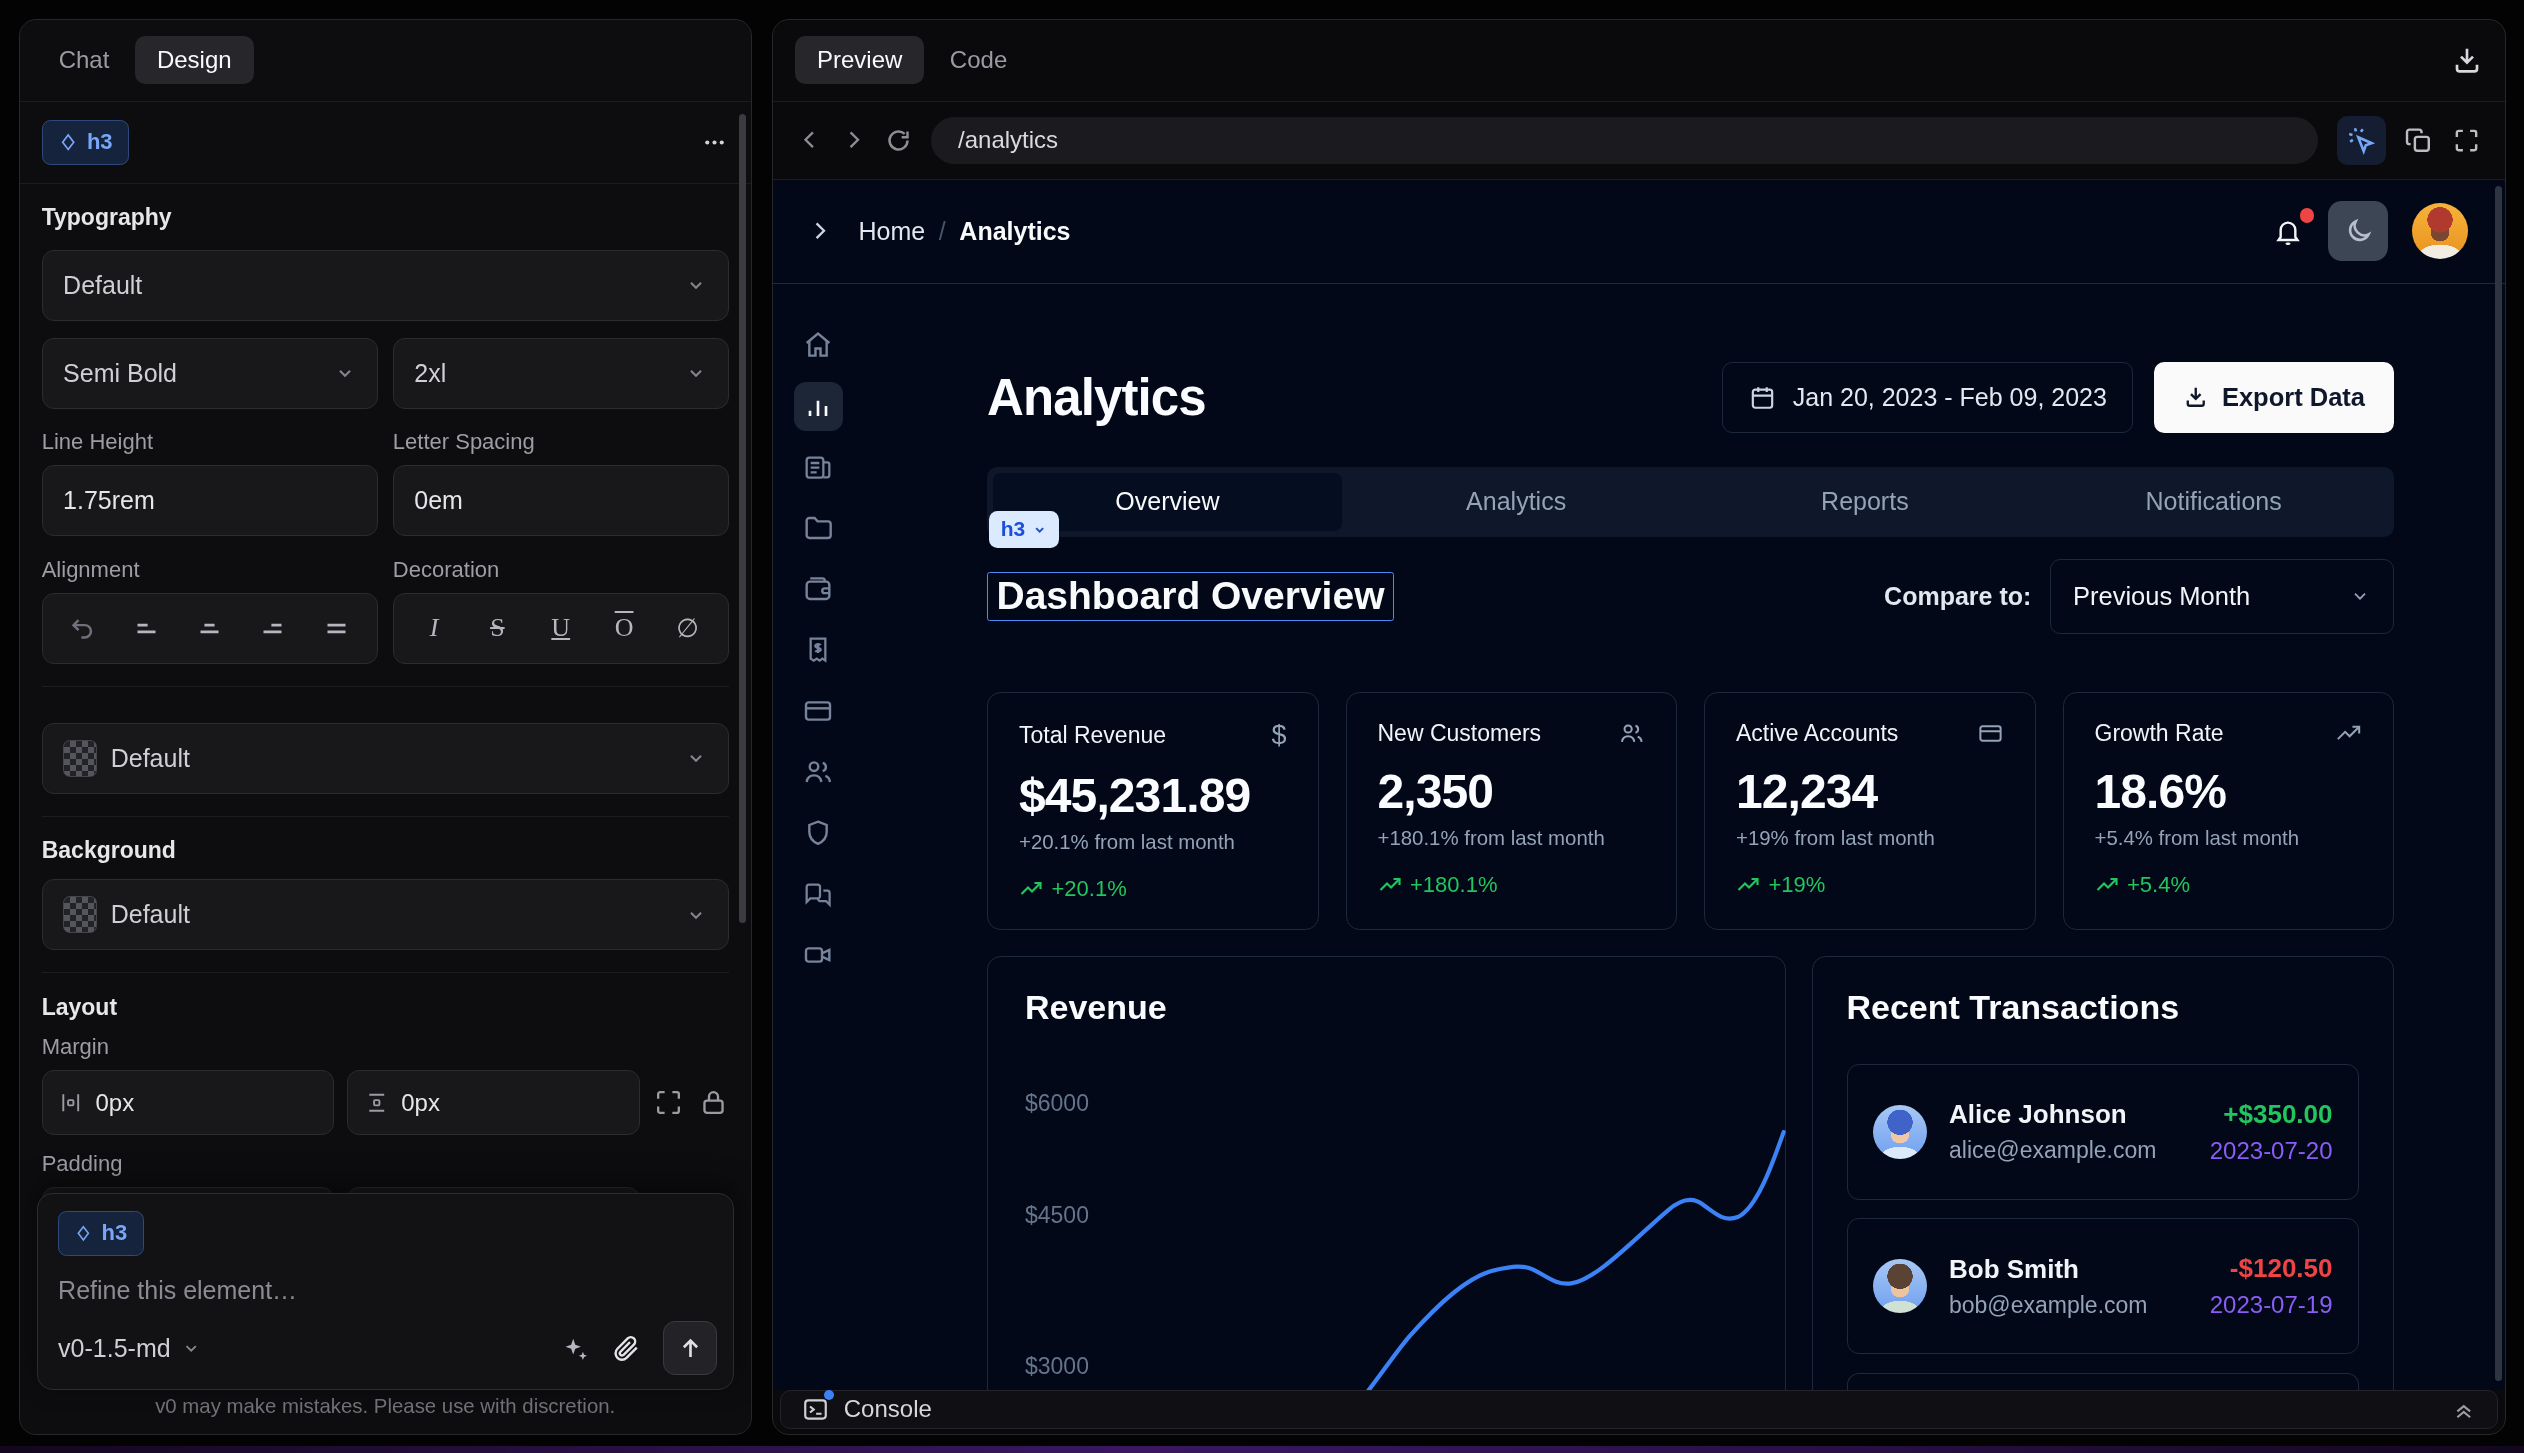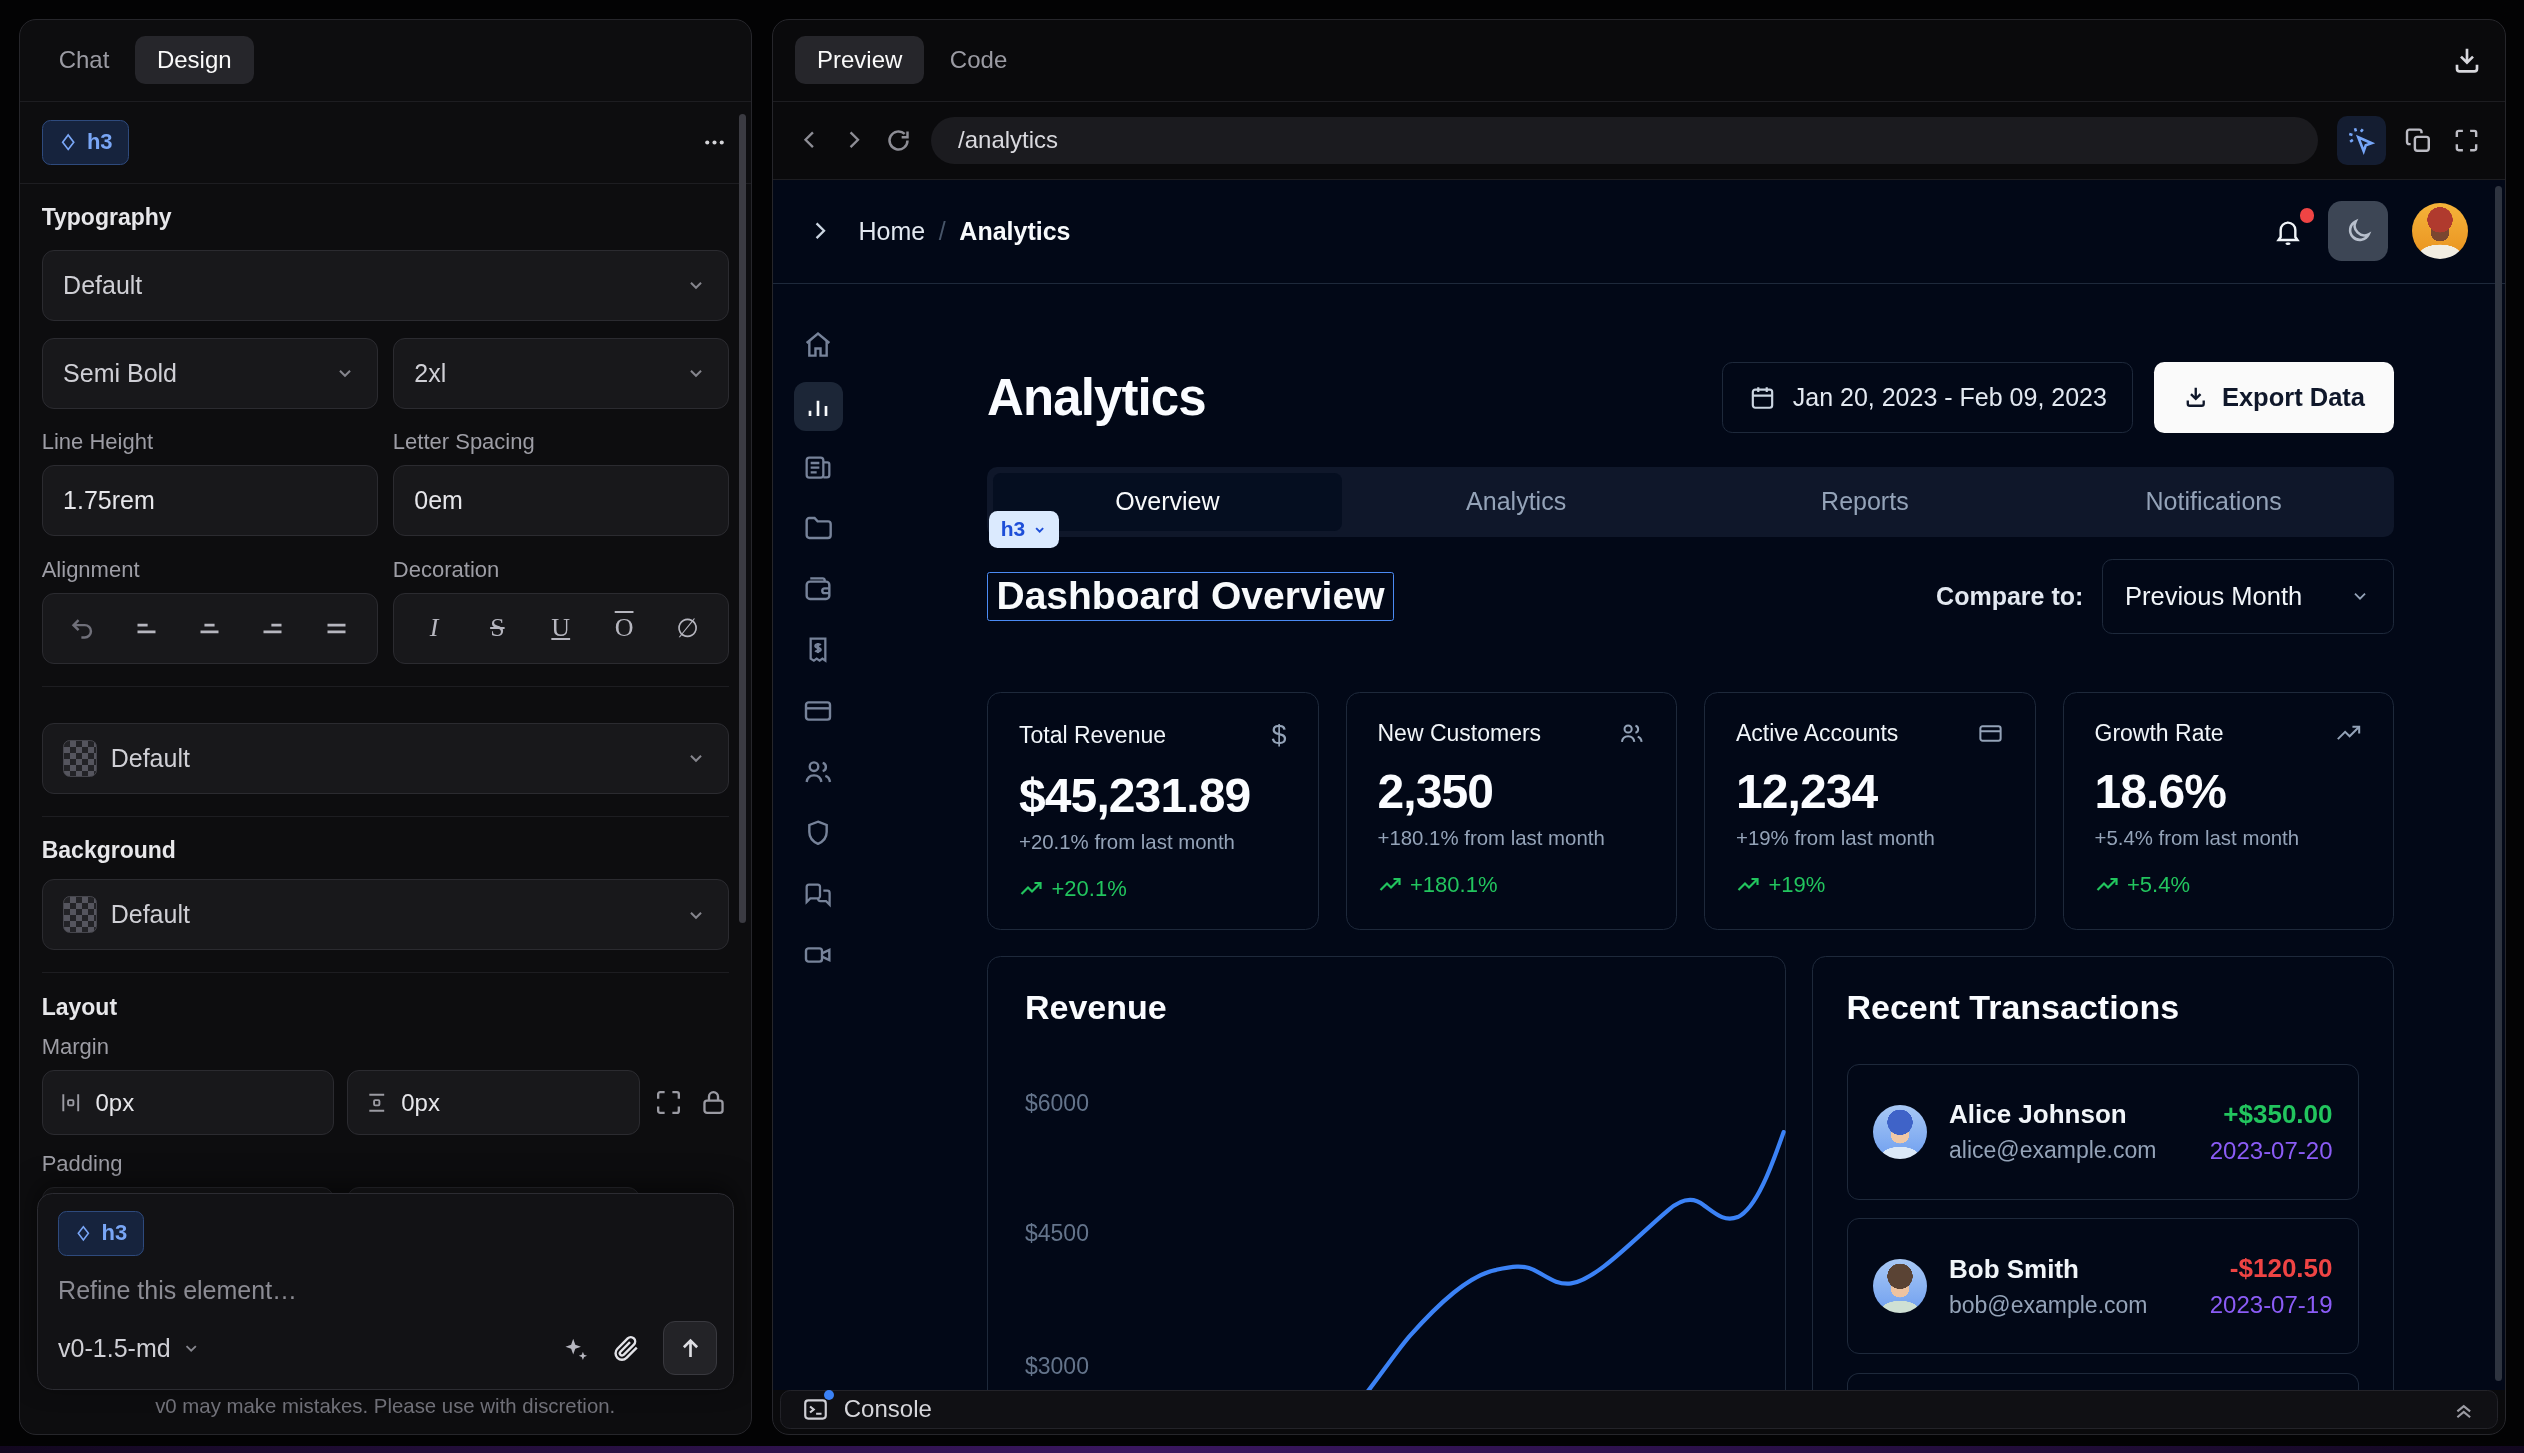--- a/index.html
+++ b/index.html
@@ -73,21 +73,21 @@
   .export-btn { height:71px; background:#fafafa; border-radius:10.2px; display:flex; align-items:center; gap:13.6px; padding:0 29px; color:#0f172a; font-size:25.5px; font-weight:600; margin-left:20.4px; cursor:pointer; }
   .tabs-wrap { position:relative; margin-top:34px; }
   .pv-tabs { height:70px; background:#0f172a; border-radius:10.2px; padding:6px; display:grid; grid-template-columns:repeat(4,1fr); }
   .pv-tab { display:flex; align-items:center; justify-content:center; font-size:25px; color:#94a3b8; border-radius:7.7px; cursor:pointer; }
   .pv-tab.active { background:#050e20; color:#f8fafc; }
   .h3-chip { position:absolute; left:1.7px; top:44px; display:inline-flex; align-items:center; gap:6.8px; background:#dbeafe; color:#1d4ed8; font-size:21px; font-weight:700; border-radius:8.5px; padding:6.8px 12px; z-index:3; cursor:pointer; }
   .section-row { margin-top:22px; display:flex; align-items:center; }
   .selected-h3 { border:1.7px solid #4b8bf4; border-radius:2.6px; padding:1.7px 8.5px; font-size:39px; font-weight:600; color:#f8fafc; }
   .compare { display:flex; align-items:center; gap:18.7px; }
   .compare-label { font-size:25px; color:#e2e8f0; font-weight:600; }
-  .pv-select { width:292px; height:75px; border:0.9px solid #1e293b; border-radius:10.2px; display:flex; align-items:center; padding:0 22px; color:#f1f5f9; font-size:25.5px; cursor:pointer; }
+  .pv-select { width:344px; height:75px; border:0.9px solid #1e293b; border-radius:10.2px; display:flex; align-items:center; padding:0 22px; color:#f1f5f9; font-size:25.5px; cursor:pointer; }
   .stats { margin-top:58px; display:grid; grid-template-columns:repeat(4,1fr); gap:27px; }
   .stat-card { border:0.9px solid #1e293b; border-radius:13.6px; padding:27px 31px; }
   .stat-head { display:flex; align-items:center; justify-content:space-between; color:#f1f5f9; font-size:23px; font-weight:500; }
   .stat-ic { color:#94a3b8; }
   .stat-value { margin-top:17px; font-size:48px; font-weight:700; color:#fafcff; letter-spacing:-0.9px; }
   .stat-sub { margin-top:8.5px; font-size:20.4px; color:#94a3b8; }
   .stat-trend { margin-top:22px; display:flex; align-items:center; gap:8.5px; font-size:22px; color:#22c55e; font-weight:500; }
   .charts-row { margin-top:25.5px; display:grid; grid-template-columns:799px 1fr; gap:25.5px; }
   .chart-card { border:0.9px solid #1e293b; border-radius:13.6px; height:493px; position:relative; padding:31px 37px; }
   .chart-title { font-size:34px; font-weight:700; color:#fafcff; }
@@ -672,21 +672,21 @@
               </span>
               <span>+5.4%</span>
             </div>
         </div>
       </div>
 
       <div class="charts-row">
         <div class="chart-card">
           <div class="chart-title">Revenue</div>
           <div class="y-tick" style="top:133px;">$6000</div>
-          <div class="y-tick" style="top:263px;">$4500</div>
+          <div class="y-tick" style="top:245px;">$4500</div>
           <div class="y-tick" style="top:396px;">$3000</div>
           <svg width="799" height="493" viewBox="0 0 940 580" style="position:absolute; left:0; top:0;" fill="none">
             <path d="M268 556 C 278 536, 290 520, 300 526 C 312 534, 318 560, 336 566 C 352 572, 366 576, 388 566 C 430 546, 462 486, 496 446 C 530 408, 566 374, 598 368 C 616 364, 630 362, 642 368 C 658 376, 668 386, 686 384 C 716 380, 762 330, 800 298 C 816 284, 830 282, 842 292 C 856 302, 866 312, 882 306 C 904 296, 922 246, 936 206" stroke="#3b82f6" stroke-width="5" stroke-linecap="round"></path>
           </svg>
         </div>
         <div class="chart-card" style="padding:31px 34px;">
           <div class="chart-title">Recent Transactions</div>
           <div class="tx-list">
             <div class="tx-row">
               <span class="tx-avatar a1"></span>

